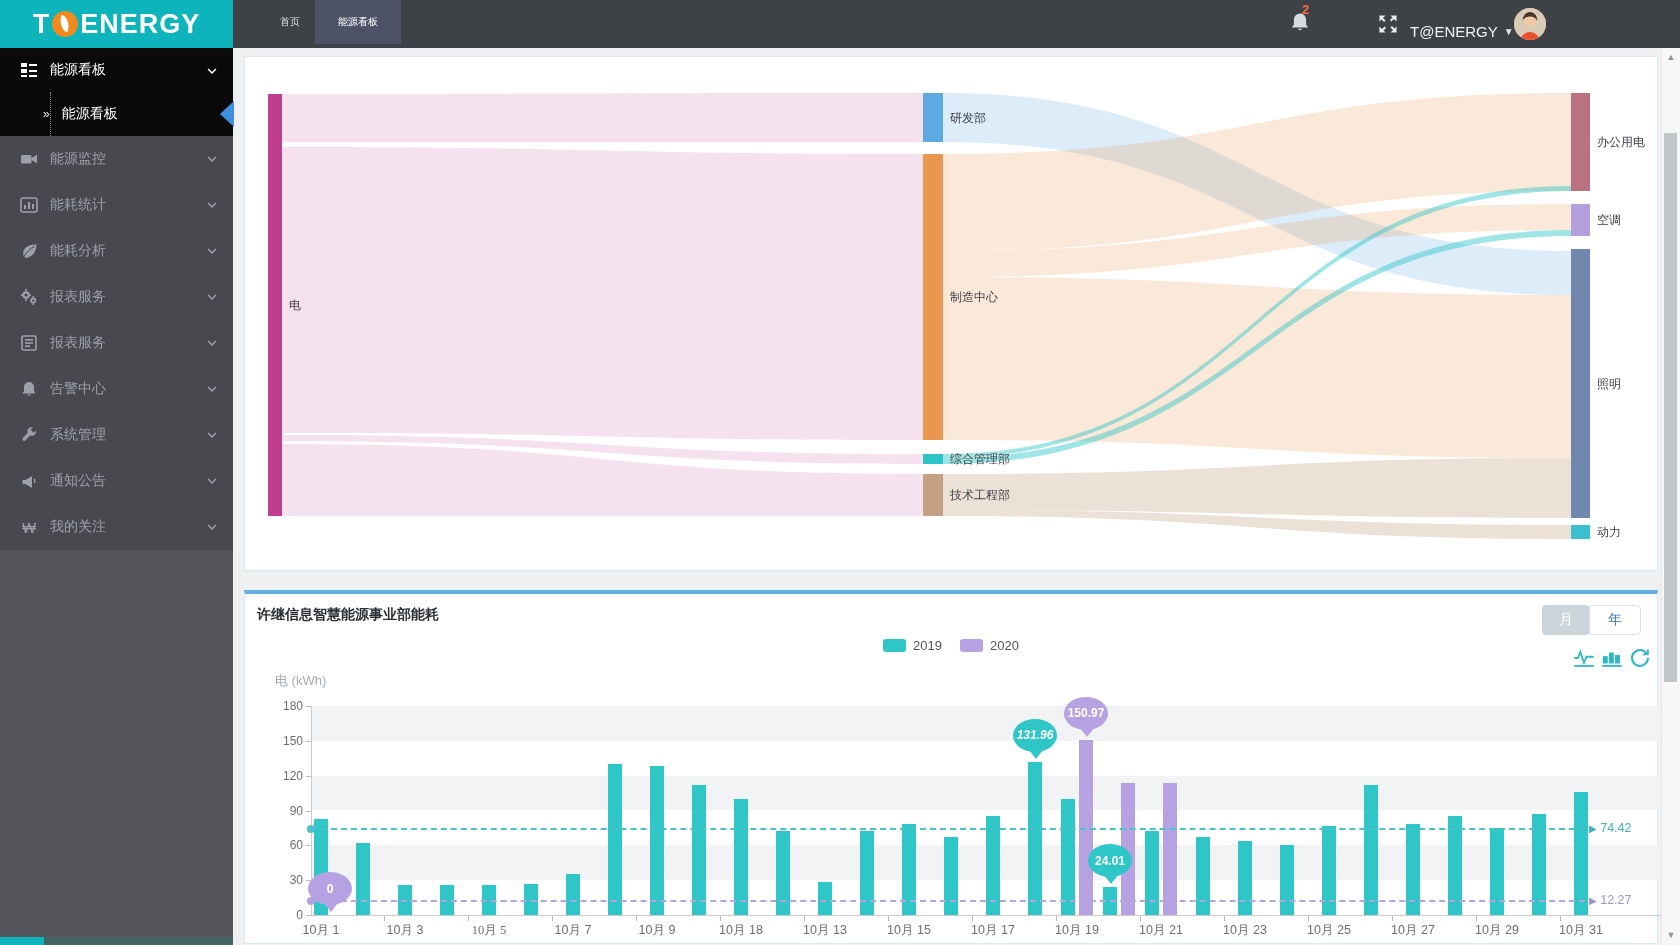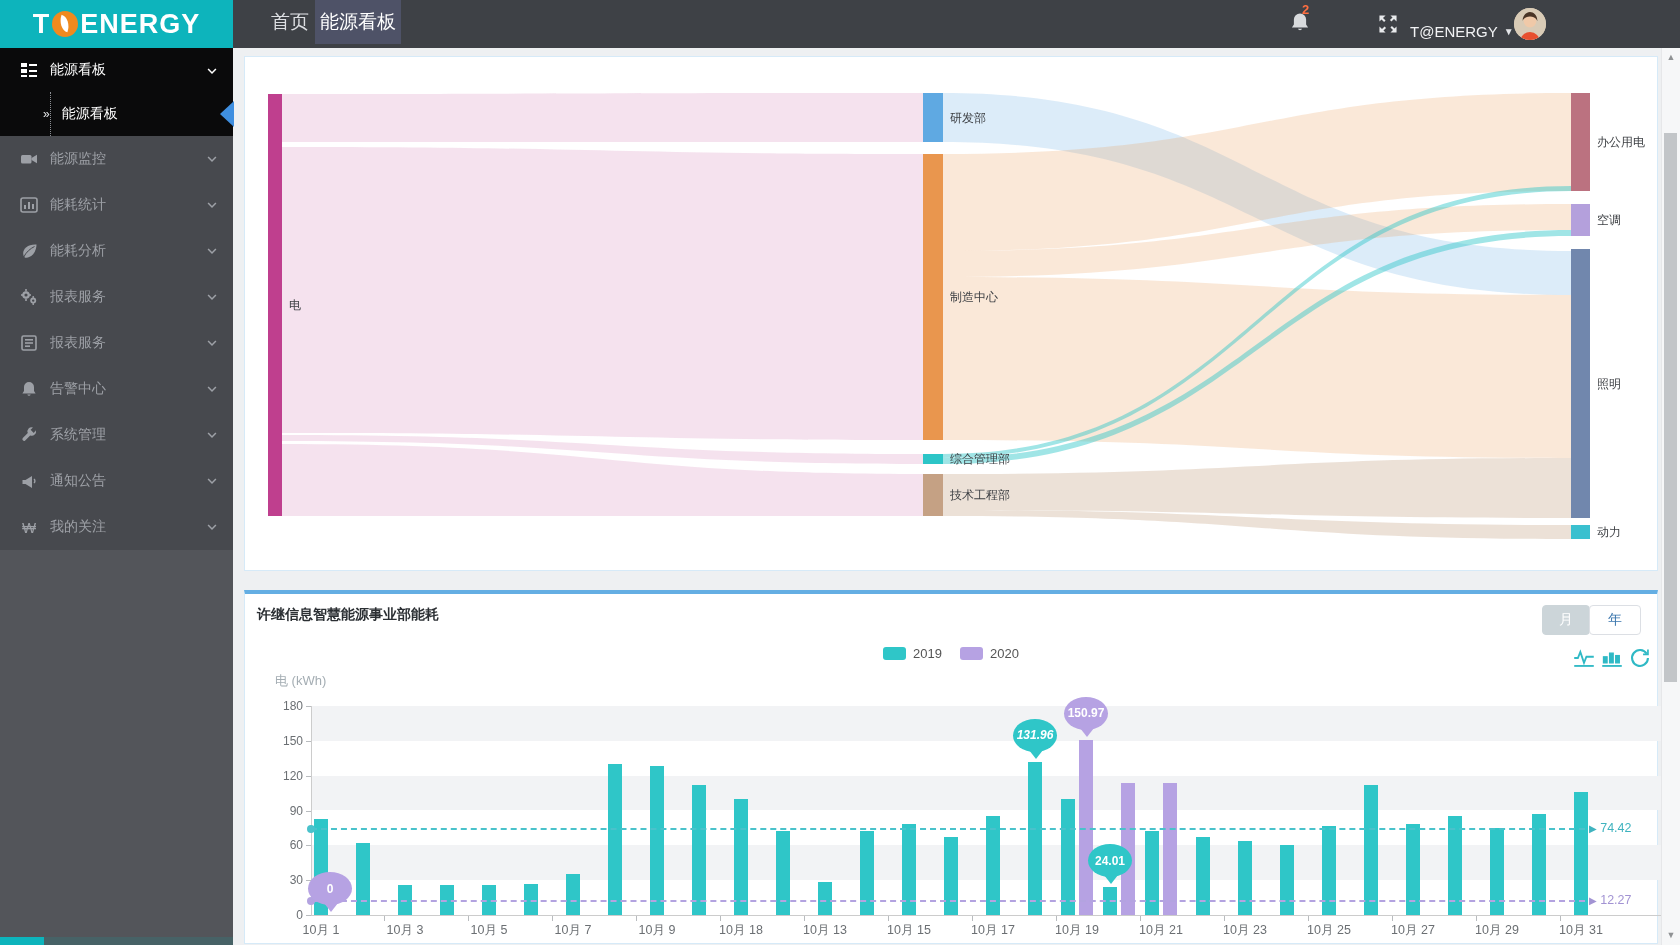--- a/index.html
+++ b/index.html
@@ -9,21 +9,21 @@
   
   #logo{left:0;top:0;width:233px;height:48px;background:#0db4bc;color:#fff;
         display:flex;align-items:center;justify-content:center;font-weight:bold;
         font-size:27px;letter-spacing:1px;}
   #logo .at{display:inline-block;width:26px;height:26px;border-radius:50%;background:#f08a1e;
         color:#fff;font-size:15px;line-height:26px;text-align:center;margin:0 2px;position:relative;}
   #logo .leaf{position:absolute;left:7px;top:5px;width:11px;height:15px;background:#fff;
         border-radius:0 100% 0 100%;transform:rotate(18deg);}
   #header{left:233px;top:0;width:1447px;height:48px;background:#3e4146;}
   .tab{position:absolute;top:0;height:44px;display:flex;align-items:center;justify-content:center;
-       color:#dcdee2;font-size:19px;cursor:pointer;}
+       color:#dcdee2;font-size:10px;cursor:pointer;}
   .tab.active{background:#4e5267;color:#fff;}
   #bell-wrap{left:1283px;top:10px;width:36px;height:30px;}
   #badge{left:1302px;top:2px;color:#ff6e40;font-size:13px;font-weight:bold;}
   #expand{left:1377px;top:13px;width:22px;height:22px;}
   #uname{left:1410px;top:0;height:63px;display:flex;align-items:center;color:#f2f3f5;font-size:15px;}
   #uname .caret{font-size:10px;margin-left:6px;color:#e4e6e9;}
   #avatar{left:1514px;top:8px;width:32px;height:32px;border-radius:50%;overflow:hidden;background:#c9bba8;}
   
   #sidebar{left:0;top:48px;width:233px;height:889px;background:#53555a;}
   #menu{position:absolute;left:0;top:0;width:233px;background:#47494e;}
@@ -42,21 +42,21 @@
   
   .card{background:#fff;border:1px solid #d6eaf8;}
   #sankey-card{left:244px;top:56px;width:1412px;height:513px;}
   #chart-card{left:244px;top:590px;width:1412px;height:349px;border-top:4px solid #64aee3;}
   #chart-title{left:12px;top:12px;font-size:14px;font-weight:bold;color:#2b2f33;}
   .toggle-btn{position:absolute;top:11px;height:30px;border:1px solid #dcdfe4;border-radius:4px;
               font-size:14px;display:flex;align-items:center;justify-content:center;cursor:pointer;box-sizing:border-box;}
   .toggle-btn.sel{background:#ccd5d9;color:#fff;border-color:#ccd5d9;}
   .toggle-btn.unsel{background:#fff;color:#3a76ad;}
   .tool-icon{position:absolute;top:53px;width:22px;height:22px;color:#2fb9c5;cursor:pointer;}
-  #legend{left:0;top:52px;width:1412px;display:flex;justify-content:center;gap:18px;}
+  #legend{left:0;top:44px;width:1412px;display:flex;justify-content:center;gap:18px;}
   .leg-item{display:flex;align-items:center;gap:7px;font-size:13px;color:#555;cursor:pointer;}
   .leg-sw{width:23px;height:13px;border-radius:3px;}
   #unit-label{left:30px;top:78px;font-size:13px;color:#a4adb3;}
   
   .band{position:absolute;background:#f2f3f5;}
   .ytick{position:absolute;font-size:12px;color:#6b6f73;text-align:right;width:36px;}
   .ytickmark{position:absolute;width:5px;height:1px;background:#b9bcbf;}
   .xlab{position:absolute;font-size:12.5px;color:#6b6f73;width:80px;text-align:center;}
   .xtick{position:absolute;width:1px;height:5px;background:#b9bcbf;}
   .bar{position:absolute;cursor:pointer;}
@@ -347,21 +347,21 @@
       <div class="xtick abs" style="left: 727px; top: 322px;"></div>
       <div class="xtick abs" style="left: 811px; top: 322px;"></div>
       <div class="xtick abs" style="left: 895px; top: 322px;"></div>
       <div class="xtick abs" style="left: 979px; top: 322px;"></div>
       <div class="xtick abs" style="left: 1063px; top: 322px;"></div>
       <div class="xtick abs" style="left: 1147px; top: 322px;"></div>
       <div class="xtick abs" style="left: 1231px; top: 322px;"></div>
       <div class="xtick abs" style="left: 1315px; top: 322px;"></div>
       <div class="xlab abs" style="left: 36px; top: 328px;">10月 1</div>
       <div class="xlab abs" style="left: 120px; top: 328px;">10月 3</div>
-      <div class="xlab abs" style="left: 204px; top: 328px;">10月 5</div>
+      <div class="xlab abs" style="left: 204px; top: 328px; font-family: Liberation Serif, serif;">10月 5</div>
       <div class="xlab abs" style="left: 288px; top: 328px;">10月 7</div>
       <div class="xlab abs" style="left: 372px; top: 328px;">10月 9</div>
       <div class="xlab abs" style="left: 456px; top: 328px;">10月 18</div>
       <div class="xlab abs" style="left: 540px; top: 328px;">10月 13</div>
       <div class="xlab abs" style="left: 624px; top: 328px;">10月 15</div>
       <div class="xlab abs" style="left: 708px; top: 328px;">10月 17</div>
       <div class="xlab abs" style="left: 792px; top: 328px;">10月 19</div>
       <div class="xlab abs" style="left: 876px; top: 328px;">10月 21</div>
       <div class="xlab abs" style="left: 960px; top: 328px;">10月 23</div>
       <div class="xlab abs" style="left: 1044px; top: 328px;">10月 25</div>

